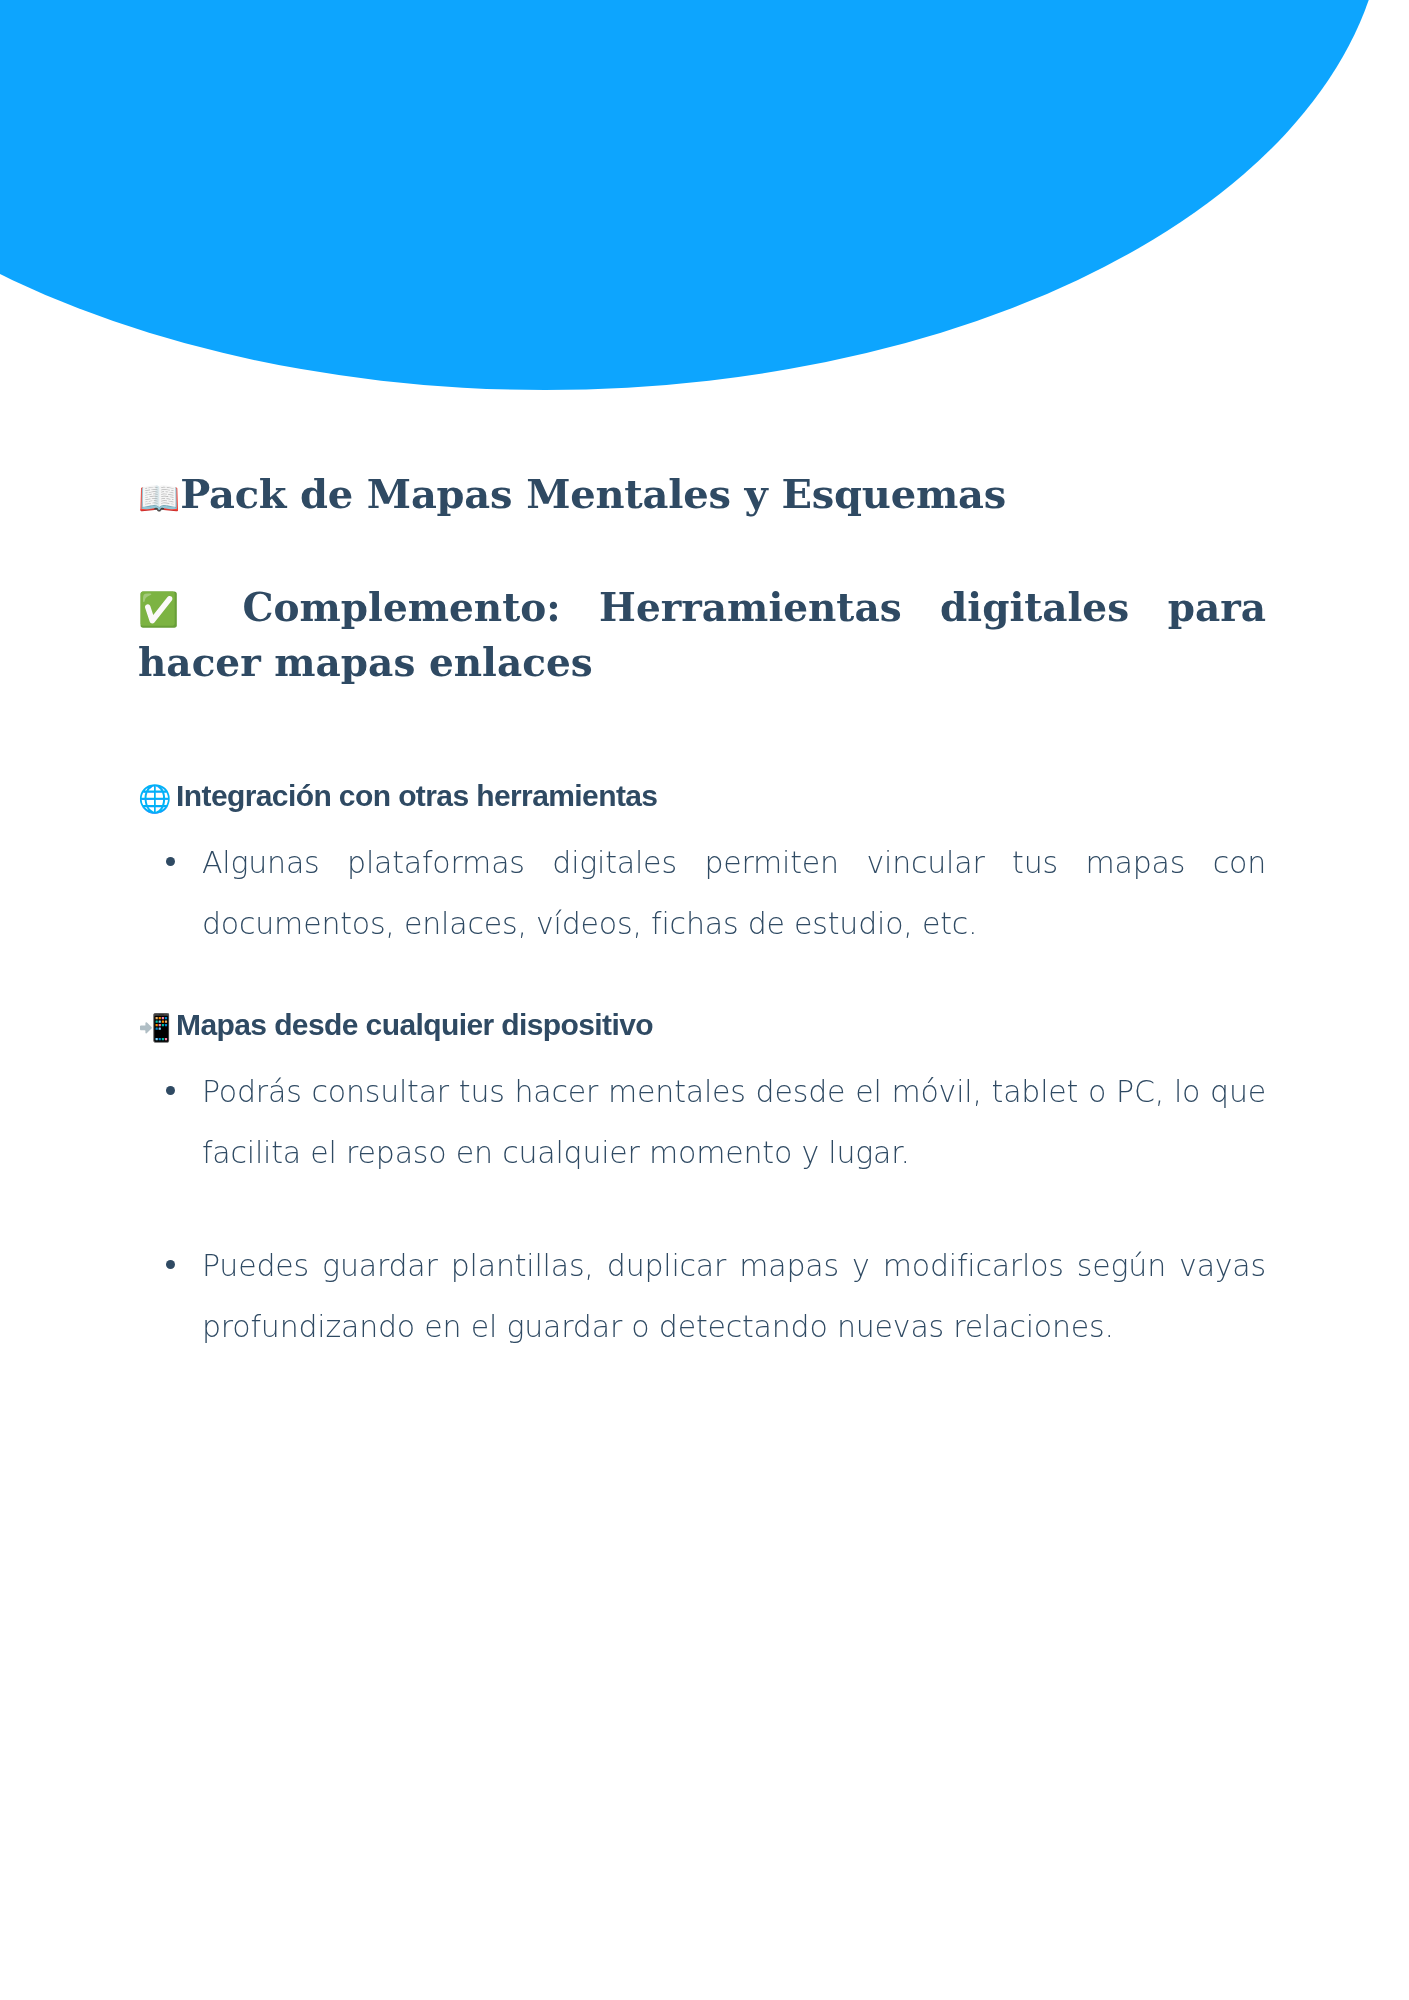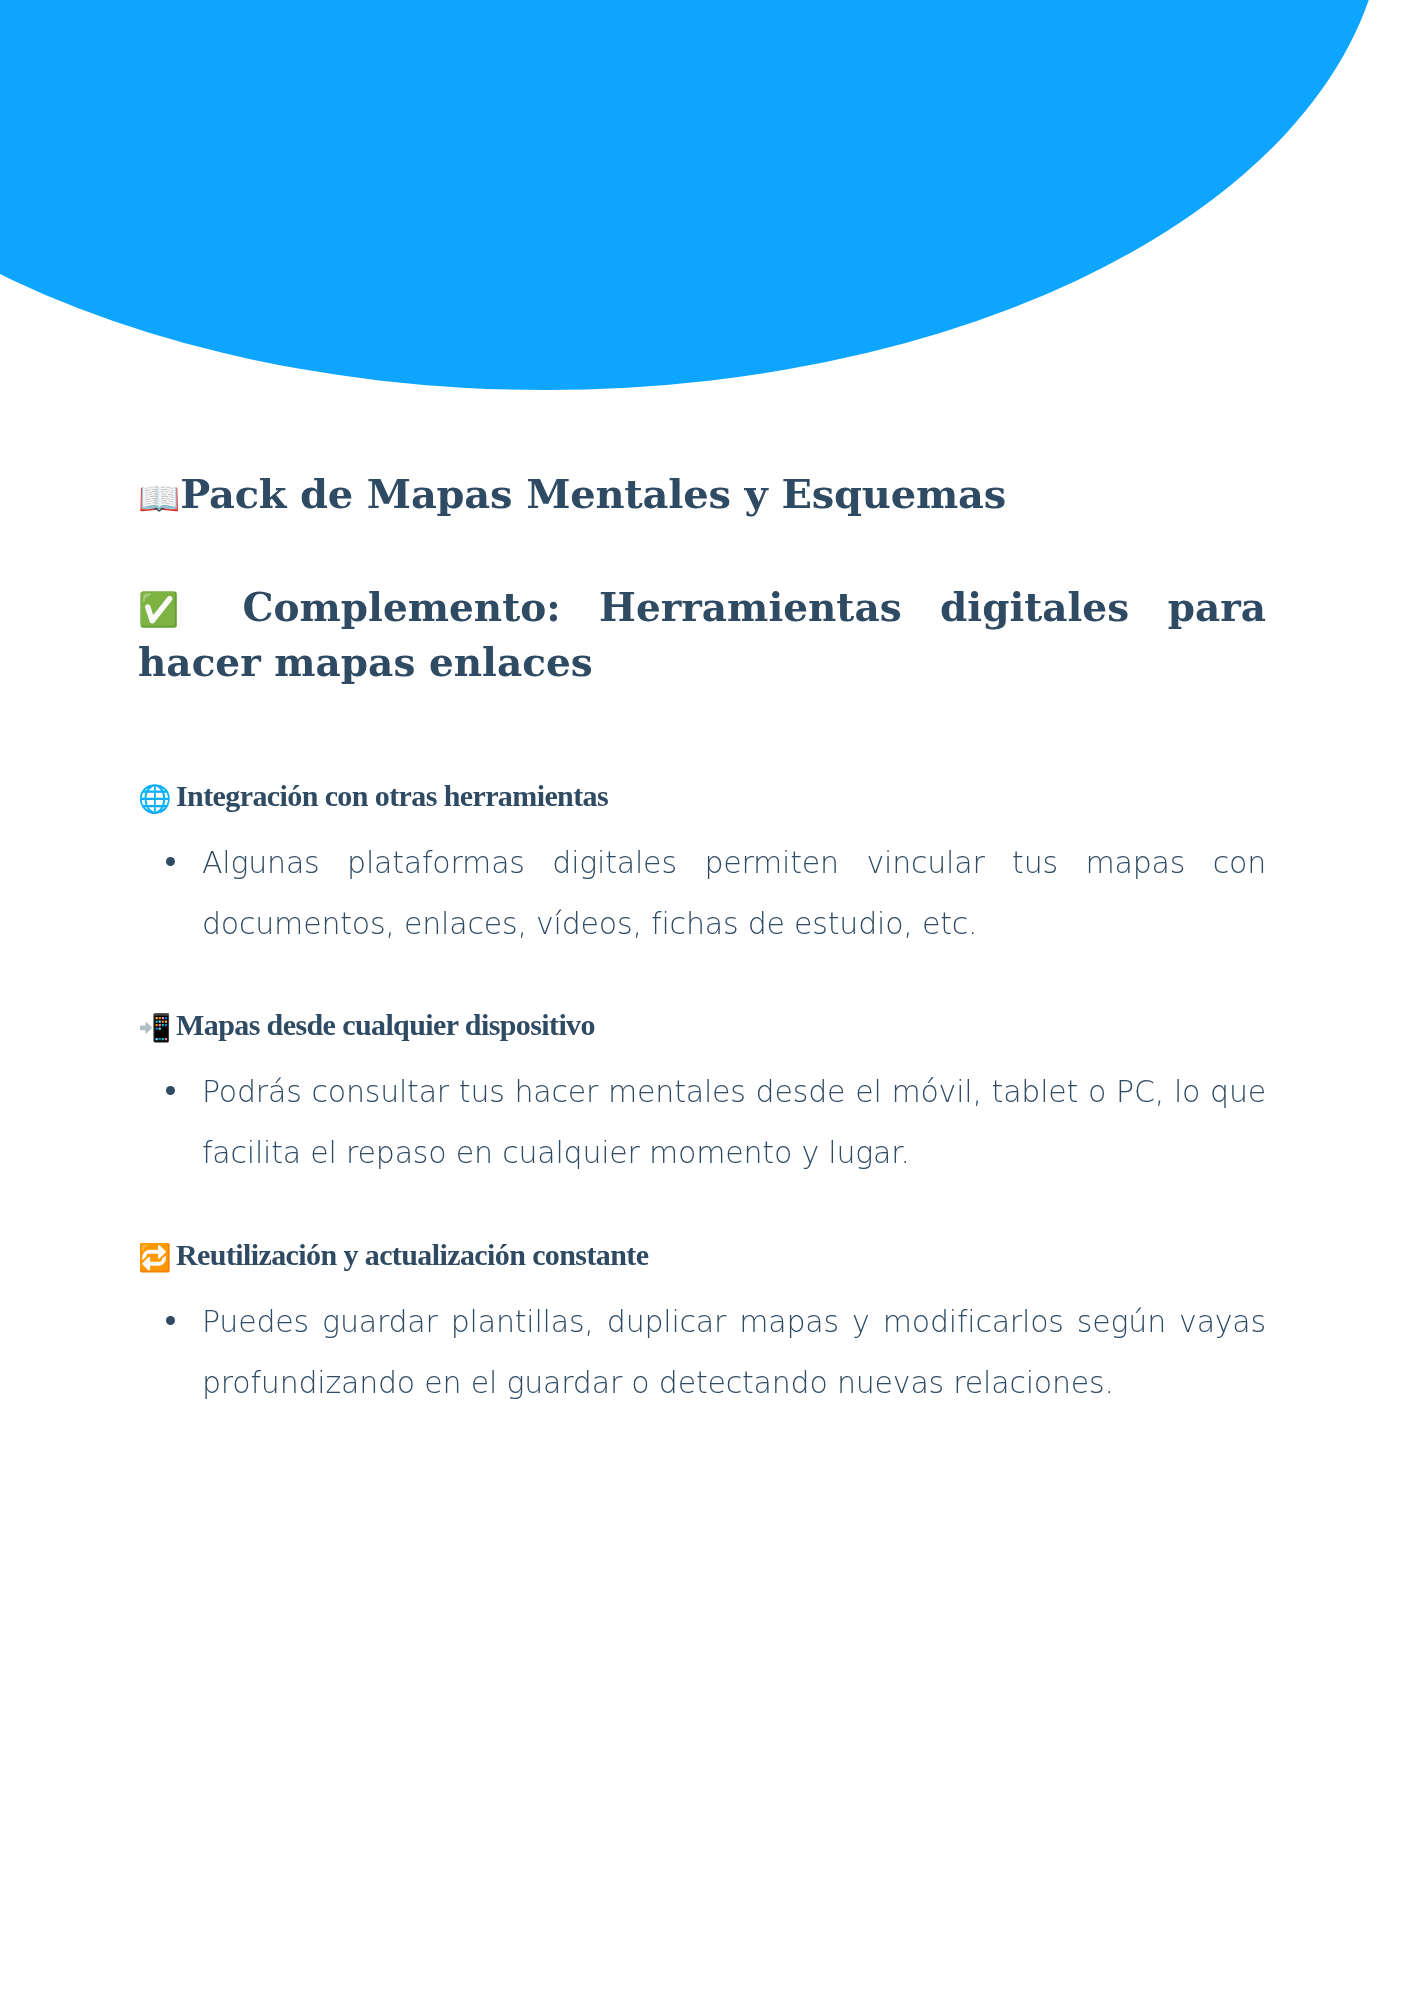--- a/index.html
+++ b/index.html
@@ -69,21 +69,21 @@
     font-family: "DejaVu Sans", sans-serif;
     font-weight: 400;
     font-size: 33px;
   }
 
   .section { margin-bottom: 52px; }
   .section:last-child { margin-bottom: 0; }
 
   .section-heading {
     display: block;
-    font-family: Liberation Serif, serif;
+    font-family: Liberation Sans, sans-serif;
     font-weight: 700;
     font-size: 30px;
     line-height: 1.25;
     color: #2f4a63;
     letter-spacing: -0.6px;
     margin: 0 0 16px 0;
     white-space: nowrap;
   }
   .section-heading .emj {
     font-weight: 400;
@@ -167,21 +167,20 @@
       <h3 class="section-heading"><span class="emj">📲</span><span>Mapas desde cualquier dispositivo</span></h3>
       <ul class="bullet-list">
         <li class="bullet-item">
           <span class="bullet-dot"></span>
           <span class="bullet-text">Podrás consultar tus hacer mentales desde el móvil, tablet o PC, lo que facilita el repaso en cualquier momento y lugar.</span>
         </li>
       </ul>
     </section>
 
     <section class="section">
-      <h3 class="section-heading"><span class="emj">🔁</span><span>Reutilización y actualización constante</span></h3>
       <ul class="bullet-list">
         <li class="bullet-item">
           <span class="bullet-dot"></span>
           <span class="bullet-text">Puedes guardar plantillas, duplicar mapas y modificarlos según vayas profundizando en el guardar o detectando nuevas relaciones.</span>
         </li>
       </ul>
     </section>
 
   </div>
 </div>

